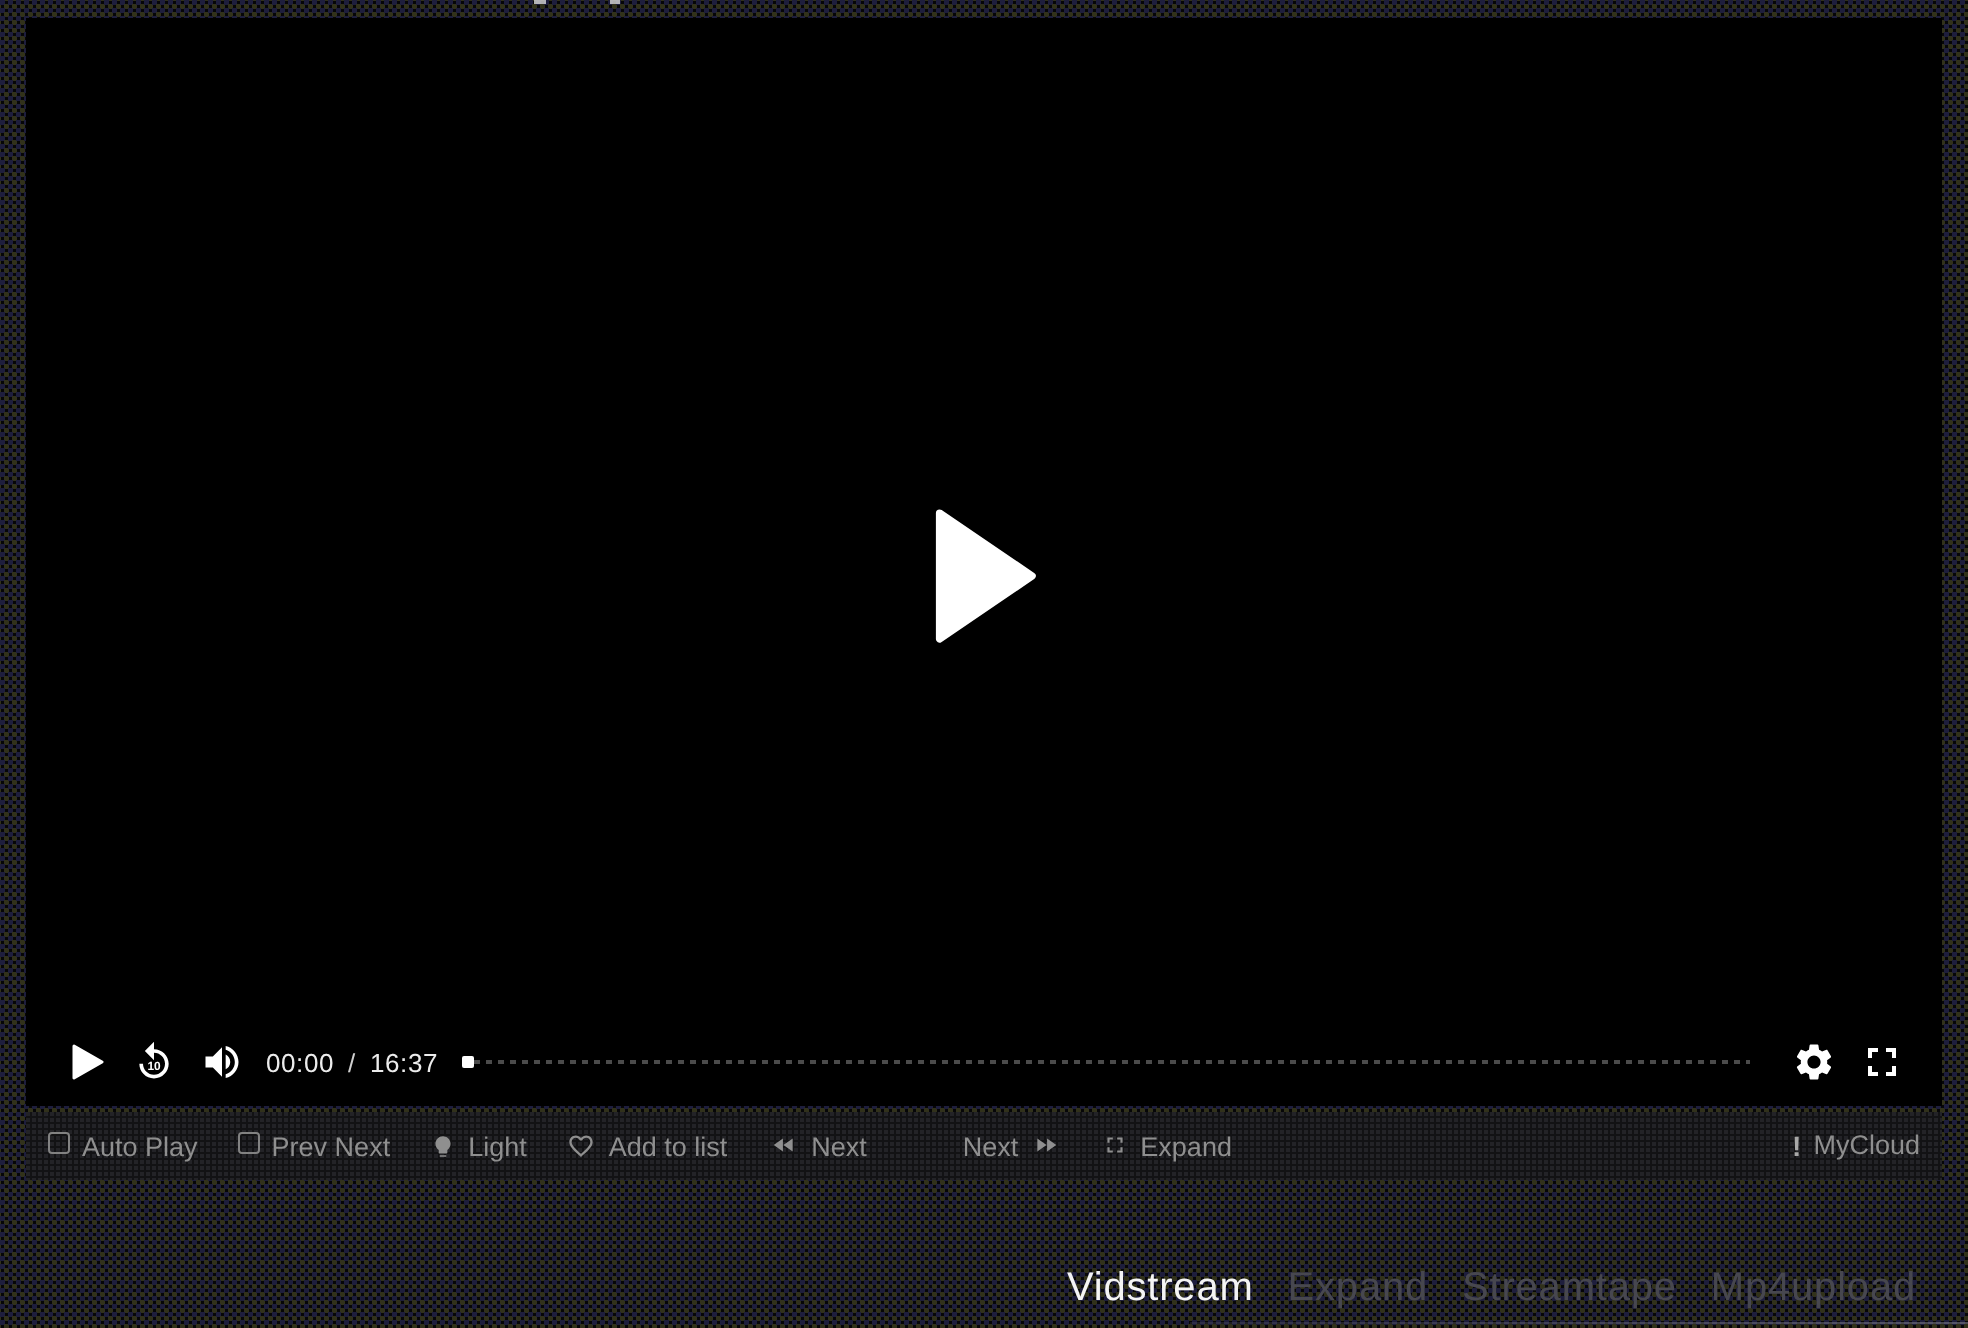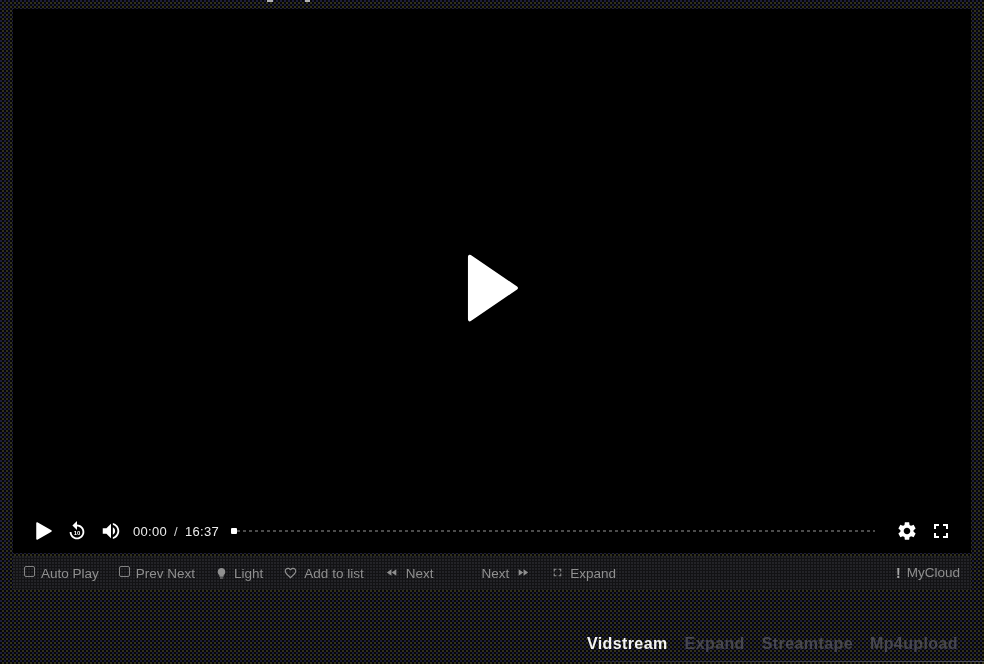--- a/index.html
+++ b/index.html
@@ -84,21 +84,21 @@
 
   
   .servers {
     position: absolute; left: 0; right: 0; bottom: 0; height: 40px;
     display: flex; align-items: center; justify-content: flex-end;
     gap: 17px; padding-right: 26px;
   }
   .server {
     background: none; border: none; cursor: pointer;
     font-family: "Liberation Sans", sans-serif;
-    font-size: 16px; font-weight: 700; letter-spacing: .4px;
+    font-size: 20px; font-weight: 400; letter-spacing: .4px;
     color: #47474f;
   }
   .server.active { color: #f4f4f4; }
   .servers-underline {
     position: absolute; left: 595px; right: 0; bottom: 2px; height: 1px;
     background: linear-gradient(to right, rgba(95,95,105,.25), rgba(130,130,140,.55));
   }
 </style>
 </head>
 <body>

